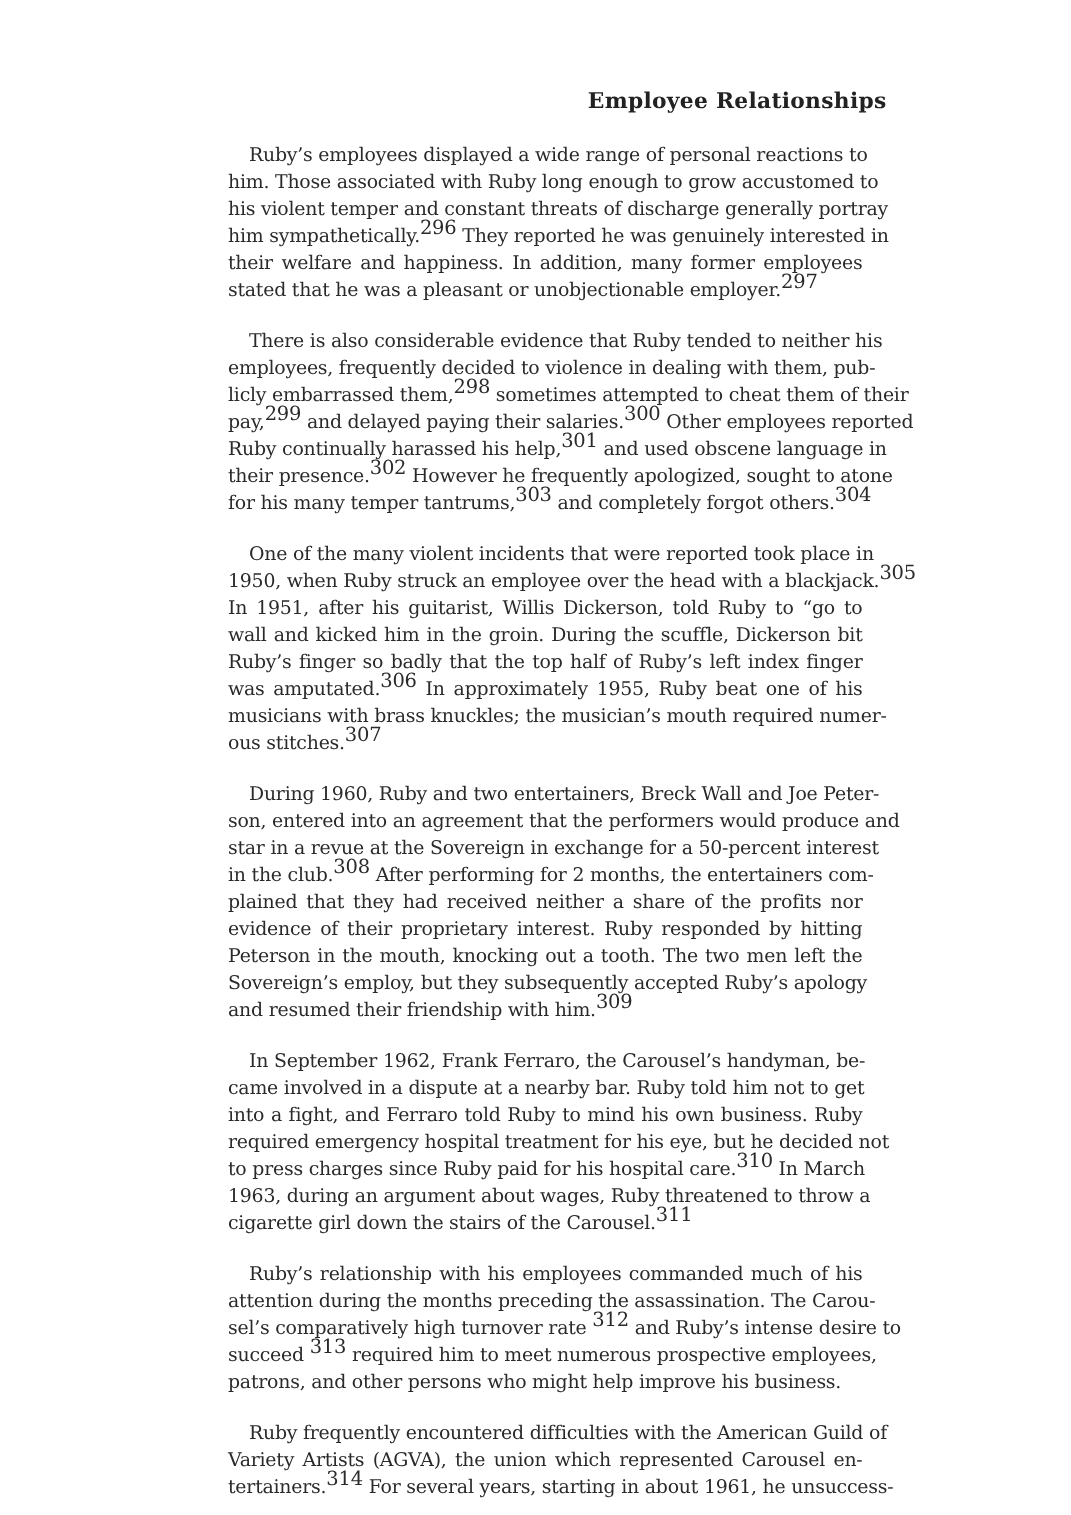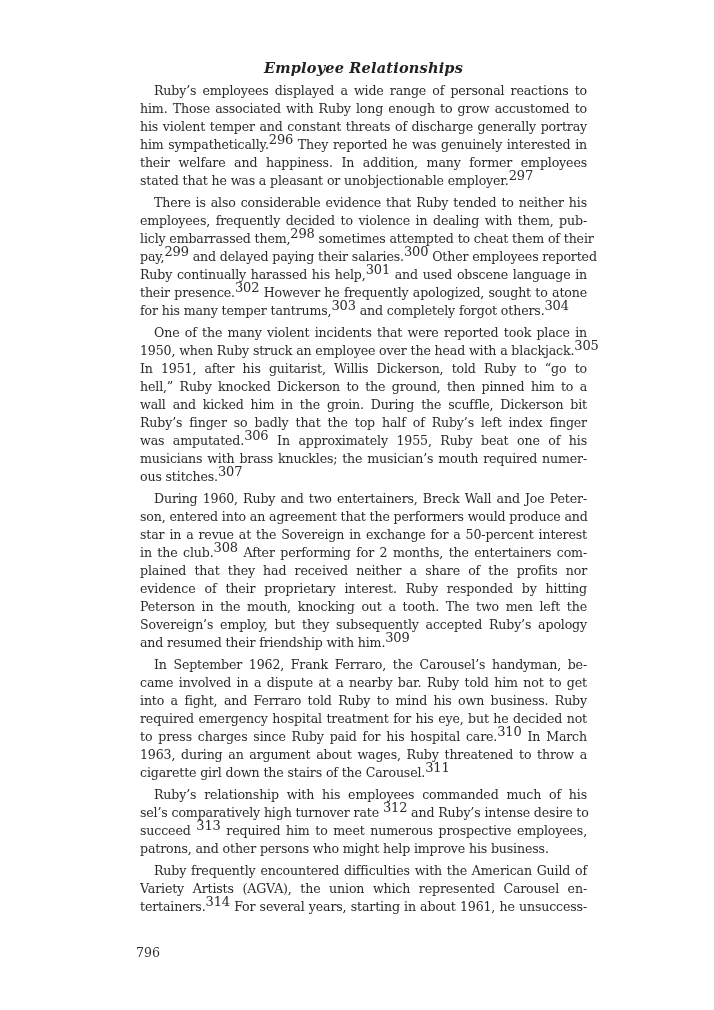--- a/index.html
+++ b/index.html
@@ -3,25 +3,25 @@
   <meta charset="utf-8">
   <style>
     html, body { margin: 0; padding: 0; background: #ffffff; }
     body { width: 714px; height: 1010px; position: relative; overflow: hidden; }
     .page {
       position: absolute; left: 136px; top: 58px; width: 455px;
       font-family: "DejaVu Serif", "Liberation Serif", serif;
       color: #2a2a2a;
     }
     .title {
-      text-align: center; font-size: 14.5px; line-height: 20px;
-      margin: 0 0 1px 0; color: #222; letter-spacing: 0.2px; font-style: italic;
+      text-align: right; font-size: 14.5px; line-height: 20px;
+      margin: 0 0 1px 0; color: #222; letter-spacing: 0.2px;
     }
     .para {
-      margin: 4px; font-size: 12.6px; line-height: 18px;
+      margin: 16px; font-size: 12.6px; line-height: 18px;
       text-align: justify; text-indent: 14px; letter-spacing: -0.15px;
     }
     .line { display: block; text-align: justify; text-align-last: justify; white-space: nowrap; }
     .line.last { text-align-last: left; }
     .para .line:first-child { padding-left: 14px; }
     .para { text-indent: 0; }
     sup { font-size: 13px; vertical-align: 5px; line-height: 0; }
     .page-number {
       margin-top: 28px; font-size: 12.6px; line-height: 18px; color: #333;
     }
@@ -46,21 +46,20 @@
         <span class="line">licly embarrassed them,<sup>298</sup> sometimes attempted to cheat them of their</span>
         <span class="line">pay,<sup>299</sup> and delayed paying their salaries.<sup>300</sup>  Other employees reported</span>
         <span class="line">Ruby continually harassed his help,<sup>301</sup> and used obscene language in</span>
         <span class="line">their presence.<sup>302</sup>  However he frequently apologized, sought to atone</span>
         <span class="line last">for his many temper tantrums,<sup>303</sup> and completely forgot others.<sup>304</sup></span>
       </p>
       <p class="para">
         <span class="line">One of the many violent incidents that were reported took place in</span>
         <span class="line">1950, when Ruby struck an employee over the head with a blackjack.<sup>305</sup></span>
         <span class="line">In 1951, after his guitarist, Willis Dickerson, told Ruby to “go to</span>
-        <span class="line">hell,” Ruby knocked Dickerson to the ground, then pinned him to a</span>
         <span class="line">wall and kicked him in the groin.  During the scuffle, Dickerson bit</span>
         <span class="line">Ruby’s finger so badly that the top half of Ruby’s left index finger</span>
         <span class="line">was amputated.<sup>306</sup>  In approximately 1955, Ruby beat one of his</span>
         <span class="line">musicians with brass knuckles; the musician’s mouth required numer-</span>
         <span class="line last">ous stitches.<sup>307</sup></span>
       </p>
       <p class="para">
         <span class="line">During 1960, Ruby and two entertainers, Breck Wall and Joe Peter-</span>
         <span class="line">son, entered into an agreement that the performers would produce and</span>
         <span class="line">star in a revue at the Sovereign in exchange for a 50-percent interest</span>
@@ -75,20 +74,21 @@
         <span class="line">In September 1962, Frank Ferraro, the Carousel’s handyman, be-</span>
         <span class="line">came involved in a dispute at a nearby bar.  Ruby told him not to get</span>
         <span class="line">into a fight, and Ferraro told Ruby to mind his own business.  Ruby</span>
         <span class="line">required emergency hospital treatment for his eye, but he decided not</span>
         <span class="line">to press charges since Ruby paid for his hospital care.<sup>310</sup>  In March</span>
         <span class="line">1963, during an argument about wages, Ruby threatened to throw a</span>
         <span class="line last">cigarette girl down the stairs of the Carousel.<sup>311</sup></span>
       </p>
       <p class="para">
         <span class="line">Ruby’s relationship with his employees commanded much of his</span>
+        <span class="line">attention during the months preceding the assassination.  The Carou-</span>
         <span class="line">sel’s comparatively high turnover rate <sup>312</sup> and Ruby’s intense desire to</span>
         <span class="line">succeed <sup>313</sup> required him to meet numerous prospective employees,</span>
         <span class="line last">patrons, and other persons who might help improve his business.</span>
       </p>
       <p class="para">
         <span class="line">Ruby frequently encountered difficulties with the American Guild of</span>
         <span class="line">Variety Artists (AGVA), the union which represented Carousel en-</span>
         <span class="line">tertainers.<sup>314</sup>  For several years, starting in about 1961, he unsuccess-</span>
       </p>
     </div>

